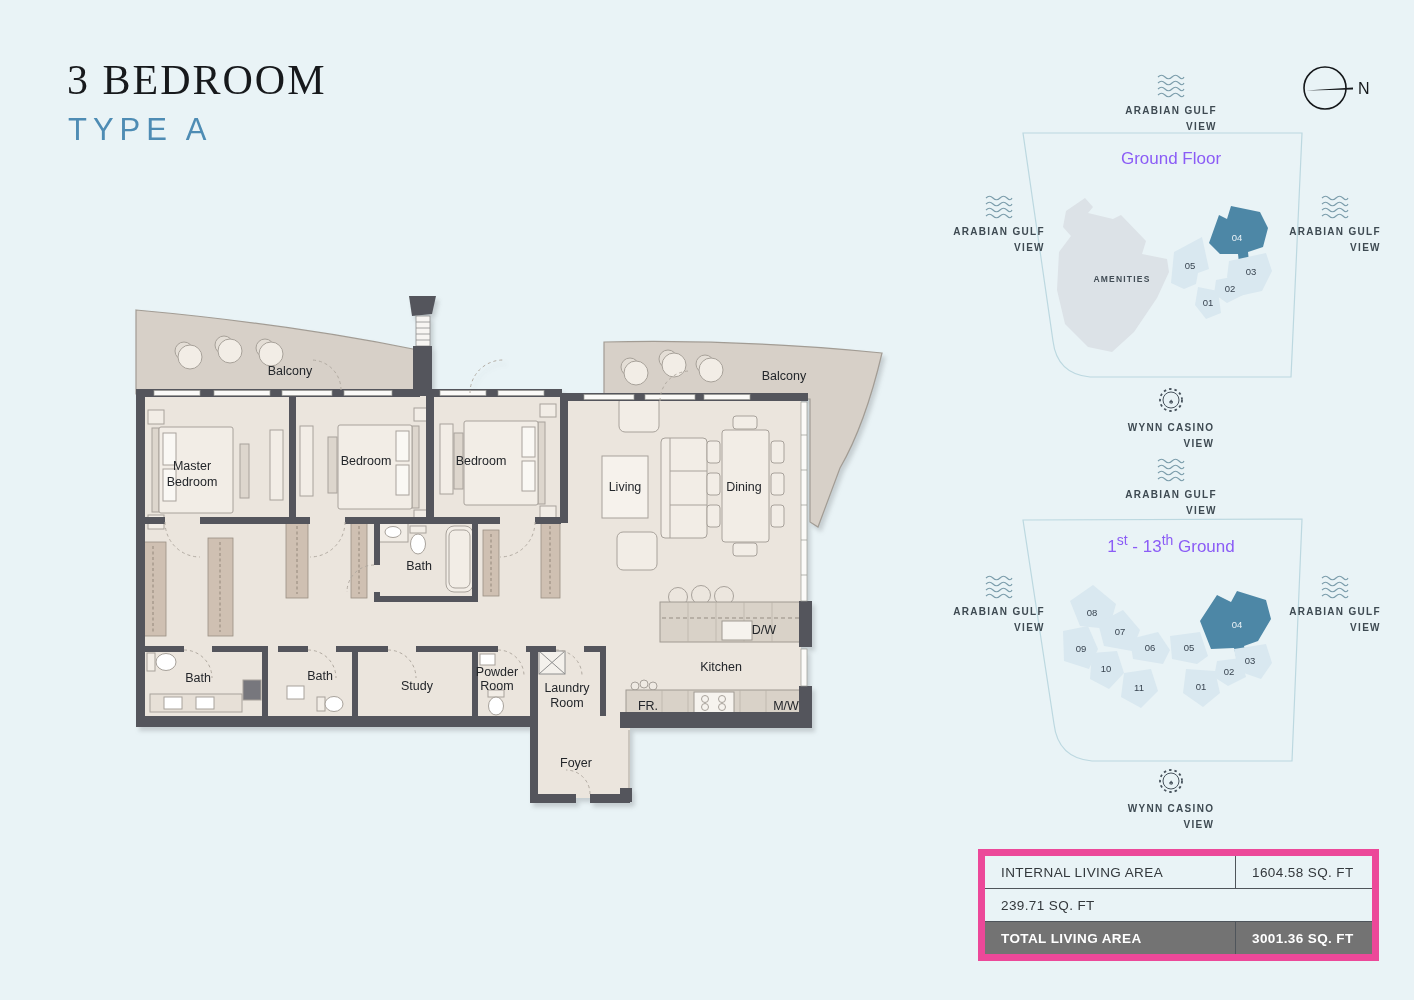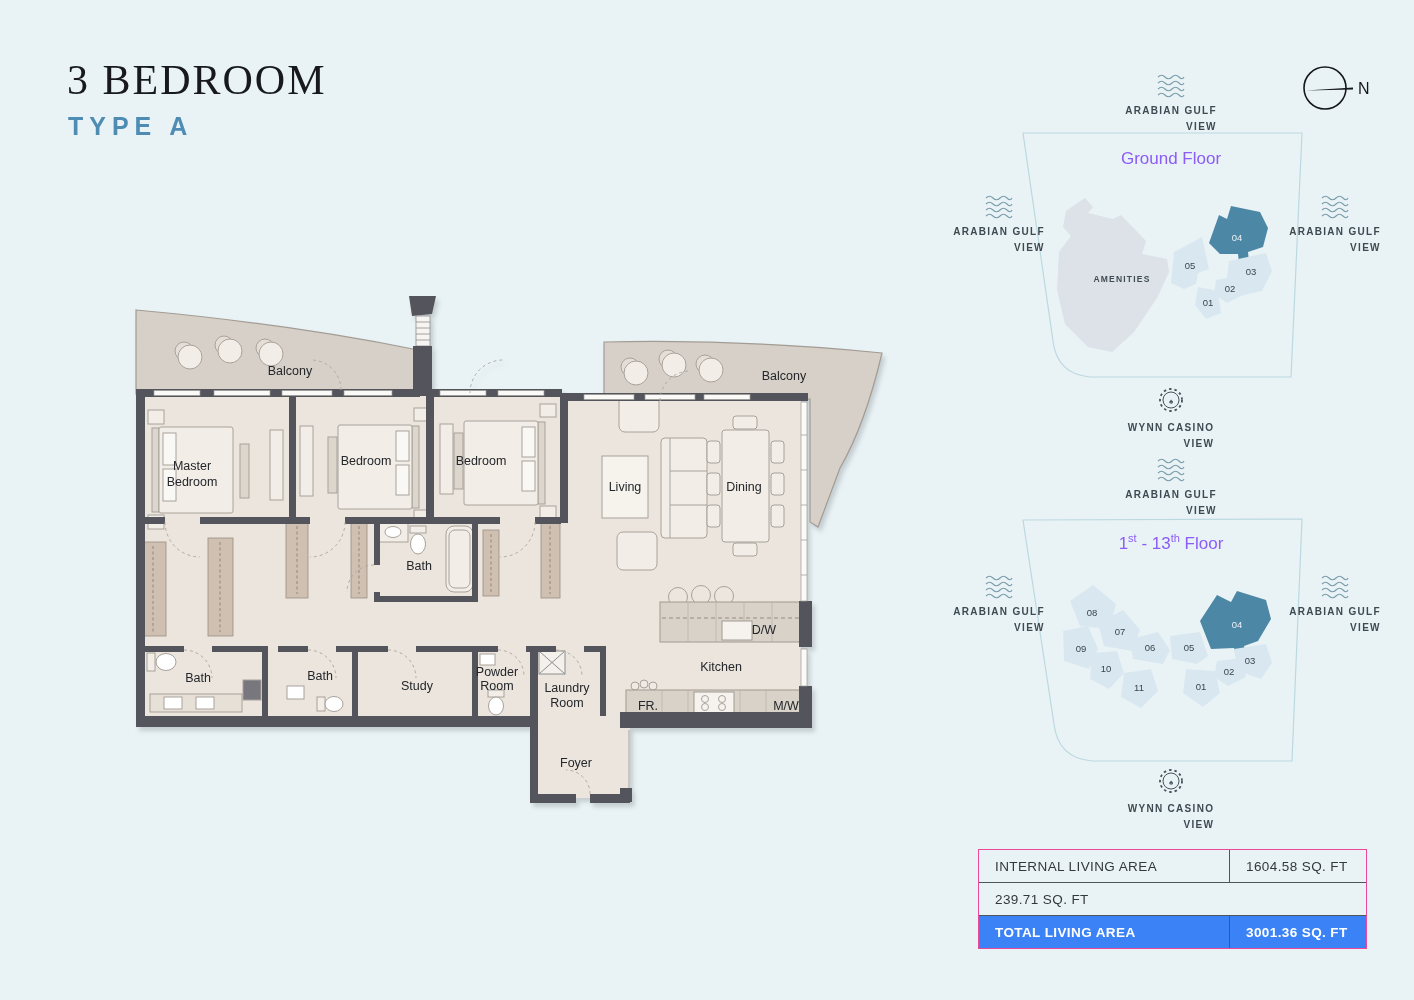--- a/index.html
+++ b/index.html
@@ -1,36 +1,36 @@
 <!DOCTYPE html>
 <html><head>
 <meta charset="utf-8">
 <style>
   html,body{margin:0;padding:0;}
   .page{position:relative;width:1414px;height:1000px;background:#e9f3f6;overflow:hidden;
         font-family:"Liberation Sans",sans-serif;color:#23262a;}
   .title-block{position:absolute;left:67px;top:56px;}
   .title-block h1{margin:0;font-family:"Liberation Serif",serif;font-weight:500;font-size:42px;
         letter-spacing:2px;color:#17191c;}
-  .title-block h2{margin:8px 0 0 1px;font-size:25px;font-weight:700;letter-spacing:6px;color:#4e8cb4;}
+  .title-block h2{margin:8px 0 0 1px;font-size:31px;font-weight:400;letter-spacing:6px;color:#4e8cb4;}
   .abs{position:absolute;}
   .view-label{position:absolute;width:100px;display:flex;flex-direction:column;align-items:center;gap:5px;}
   .view-label .vl-text{font-size:10px;font-weight:bold;letter-spacing:1.3px;line-height:1.6;
         text-align:right;color:#3e4a52;}
   .panel-title{position:absolute;width:200px;text-align:center;font-size:17px;color:#8b5cf6;}
-  .panel-title sup{font-size:11px;}
+  .panel-title sup{font-size:14px;}
   .plan-svg{filter:drop-shadow(3px 4px 2px rgba(90,95,100,.25));}
-  .area-table{position:absolute;left:978px;top:849px;width:387px;border:1px solid #ec4899;
+  .area-table{position:absolute;left:978px;top:849px;width:387px;border:7px solid #ec4899;
         border-collapse:collapse;font-size:13.5px;color:#33383c;letter-spacing:.4px;}
   .area-table .row{display:flex;height:32px;border-bottom:1px solid #4f555b;align-items:center;}
   .area-table .row:last-child{border-bottom:none;}
   .area-table .cell-label{width:234px;padding-left:16px;border-right:1px solid #4f555b;
         height:100%;display:flex;align-items:center;}
   .area-table .cell-value{flex:1;padding-left:16px;height:100%;display:flex;align-items:center;}
-  .area-table .row.total{background:#3b82f6;color:#ffffff;font-weight:bold;border-color:#4f555b;}
+  .area-table .row.total{background:#737373;color:#ffffff;font-weight:bold;border-color:#4f555b;}
   svg text{font-family:"Liberation Sans",sans-serif;}
   .room-lbl{font-size:12.5px;fill:#23262a;}
   .unit-lbl{font-size:9.5px;fill:#384450;}
   .unit-lbl.hl{fill:#eaf2f6;}
 </style>
 </head>
 <body>
 
 <div class="page">
 
@@ -398,21 +398,21 @@
       <path d="M2,3 q3.5,-3.5 7,0 t7,0 t7,0 t5,0"></path>
         <path d="M2,9 q3.5,-3.5 7,0 t7,0 t7,0 t5,0"></path>
       <path d="M2,15 q3.5,-3.5 7,0 t7,0 t7,0 t5,0"></path>
         <path d="M2,21 q3.5,-3.5 7,0 t7,0 t7,0 t5,0"></path>
     </svg>
     <div class="vl-text"><span>ARABIAN GULF</span><br>
       <span>VIEW</span></div>
   </div>
 
   <div class="panel-title" style="left:1071px;top:532px;">
-    <span>1</span><sup>st</sup><span> - 13</span><sup>th</sup><span> Floor</span>
+    <span>1</span><sup>st</sup><span> - 13</span><sup>th</sup><span> Ground</span>
   </div>
   <svg class="abs" style="left:1015px;top:512px;" width="296" height="254" viewBox="1015 512 296 254">
     <path d="M1023,520 L1302,519 L1292,761 L1092,761 Q1058,758 1054,724 Z" fill="none" stroke="#bcd8e0" stroke-width="1.2"></path>
     <polygon points="1070,601 1093,585 1116,604 1109,629 1080,626" fill="#d9e8f0"></polygon>
     <polygon points="1098,623 1123,610 1140,630 1132,651 1104,646" fill="#d9e8f0"></polygon>
     <polygon points="1130,639 1158,632 1170,650 1163,664 1133,659" fill="#d9e8f0"></polygon>
     <polygon points="1170,636 1200,632 1208,656 1197,664 1172,659" fill="#d9e8f0"></polygon>
     <polygon points="1200,621 1217,595 1231,602 1237,591 1266,600 1271,619 1258,641 1244,646 1246,655 1236,656 1234,648 1211,649" fill="#4d87a6"></polygon>
     <polygon points="1234,649 1266,644 1272,663 1261,679 1238,671" fill="#d9e8f0"></polygon>
     <polygon points="1217,661 1241,658 1246,677 1228,686 1214,677" fill="#d9e8f0"></polygon>

